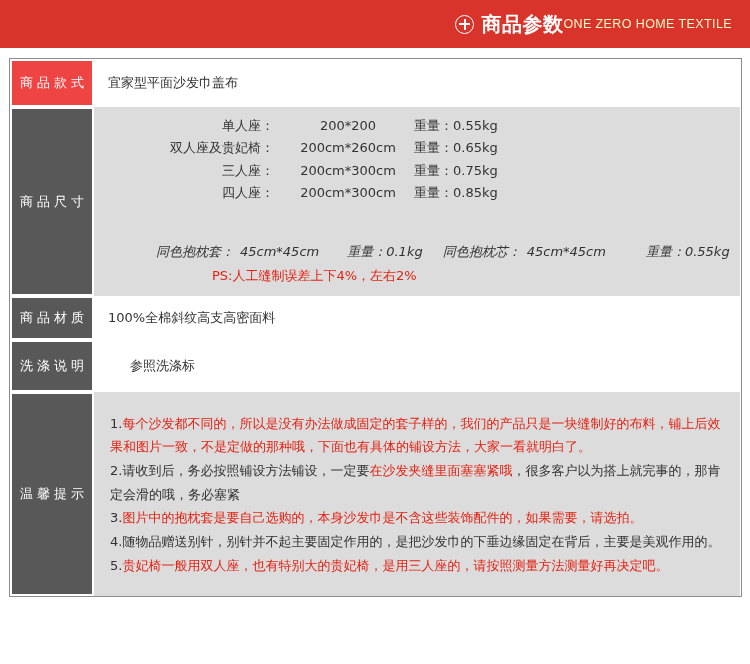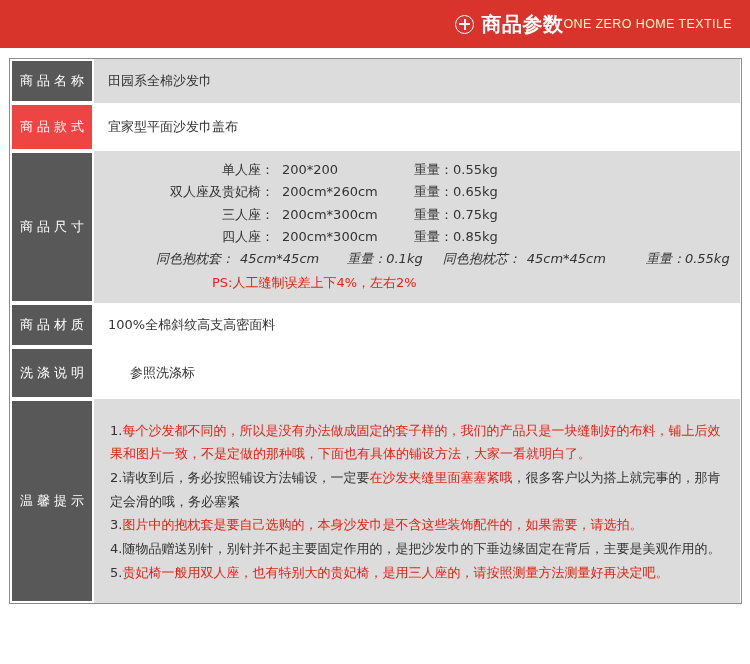--- a/index.html
+++ b/index.html
@@ -146,37 +146,37 @@
     white-space: nowrap;
   }
   .size-line .s-label {
     width: 168px;
     text-align: right;
     padding-right: 8px;
     box-sizing: border-box;
   }
   .size-line .s-dim {
     width: 132px;
-    text-align: left;
+    text-align: center;
   }
   .size-line .s-weight {
     text-align: left;
   }
   .pillow-line {
     display: flex;
     align-items: flex-end;
     line-height: 1.72;
     white-space: nowrap;
     padding-left: 42px;
     font-style: italic;
   }
   .pillow-line .p-label { padding-right: 6px; }
   .pillow-line .p-dim { padding-right: 28px; }
   .pillow-line .p-weight { padding-right: 20px; }
-  .pillow-line .p-label2 { padding-right: 6px; }
+  .pillow-line .p-label2 { padding-right: 6px; margin-top: 37px; }
   .pillow-line .p-dim2 { padding-right: 40px; }
   .ps-note {
     color: #e32213;
     padding-left: 98px;
     line-height: 1.9;
     white-space: nowrap;
   }
 
   
   .tips-list {
@@ -200,24 +200,20 @@
       <span class="plus-icon"></span>
       <span class="header-title">商品参数</span>
     </div>
     <div class="header-brand">ONE ZERO HOME TEXTILE</div>
   </div>
 
   <div class="table-wrap">
     <table class="spec-table">
       <tbody>
 
-        <tr class="r-name row-shade">
-          <td class="label-cell" style="background: rgb(88, 88, 88);">商品名称</td>
-          <td class="value-cell" style="background: rgb(220, 220, 220);">田园系全棉沙发巾</td>
-        </tr>
 
         <tr class="r-style row-plain">
           <td class="label-cell" style="background: #ef4444;">商品款式</td>
           <td class="value-cell">宜家型平面沙发巾盖布</td>
         </tr>
 
         <tr class="r-size row-shade">
           <td class="label-cell" style="background: rgb(88, 88, 88);">商品尺寸</td>
           <td class="value-cell" style="background: rgb(220, 220, 220);">
             <div class="size-list">

